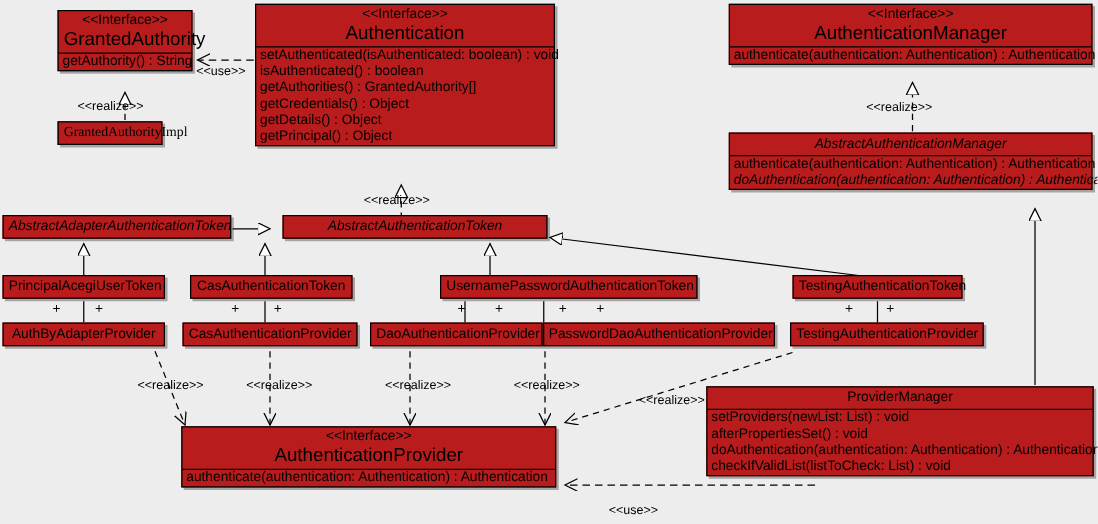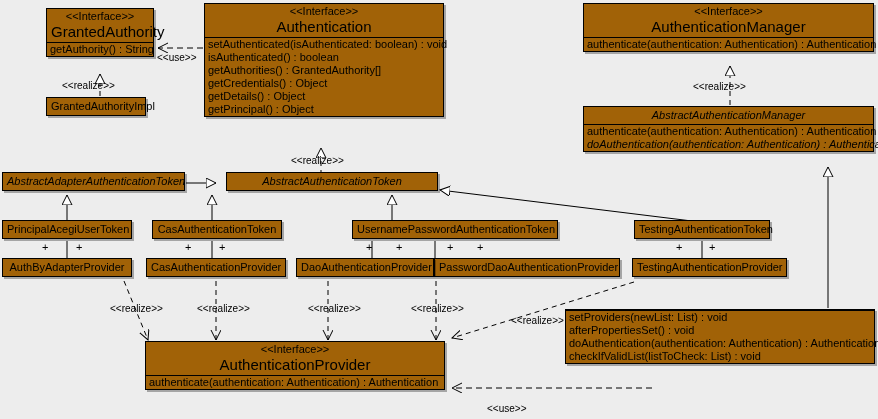--- a/index.html
+++ b/index.html
@@ -19,21 +19,21 @@
   }
   svg.edges {
     position: absolute;
     left: 0; top: 0;
     width: 878px; height: 419px;
     pointer-events: none;
   }
   .uml-class {
     position: absolute;
     box-sizing: border-box;
-    background: #a16207;
+    background: #b91c1c;
     border: 1px solid #000000;
     box-shadow: 2px 2px 0 0 rgba(0,0,0,0.30);
     font-size: 11px;
     line-height: 1.0;
     white-space: nowrap;
     overflow: visible;
   }
   .uml-head {
     text-align: center;
     padding: 3px 4px 2px 4px;
@@ -159,21 +159,21 @@
     <div class="uml-head" style="padding:0;">
       <span class="uml-stereotype">&lt;&lt;Interface&gt;&gt;</span>
       <span class="uml-name">GrantedAuthority</span>
     </div>
     <div class="uml-sep"></div>
     <div class="uml-members">
       <span class="uml-member">getAuthority() : String</span>
     </div>
   </div>
 
-  <div class="uml-class" style="left:46px; top:97px; width:100px;">
+  <div class="uml-class" style="left:46px; top:97px; width:84px;font-family:Liberation Serif, serif;">
     <span class="plain-name">GrantedAuthorityImpl</span>
   </div>
 
   <div class="uml-class" style="left:204px; top:3px; width:240px;">
     <div class="uml-head" style="padding:0;">
       <span class="uml-stereotype">&lt;&lt;Interface&gt;&gt;</span>
       <span class="uml-name">Authentication</span>
     </div>
     <div class="uml-sep"></div>
     <div class="uml-members">
@@ -255,20 +255,21 @@
       <span class="uml-stereotype">&lt;&lt;Interface&gt;&gt;</span>
       <span class="uml-name">AuthenticationProvider</span>
     </div>
     <div class="uml-sep"></div>
     <div class="uml-members">
       <span class="uml-member">authenticate(authentication: Authentication) : Authentication</span>
     </div>
   </div>
 
   <div class="uml-class" style="left:565px; top:309px; width:310px;">
+    <span class="plain-name">ProviderManager</span>
     <div class="uml-sep"></div>
     <div class="uml-members">
       <span class="uml-member">setProviders(newList: List) : void</span>
       <span class="uml-member">afterPropertiesSet() : void</span>
       <span class="uml-member">doAuthentication(authentication: Authentication) : Authentication</span>
       <span class="uml-member">checkIfValidList(listToCheck: List) : void</span>
     </div>
   </div>
 
   <span class="edge-label" style="left:157px; top:52px;">&lt;&lt;use&gt;&gt;</span>

